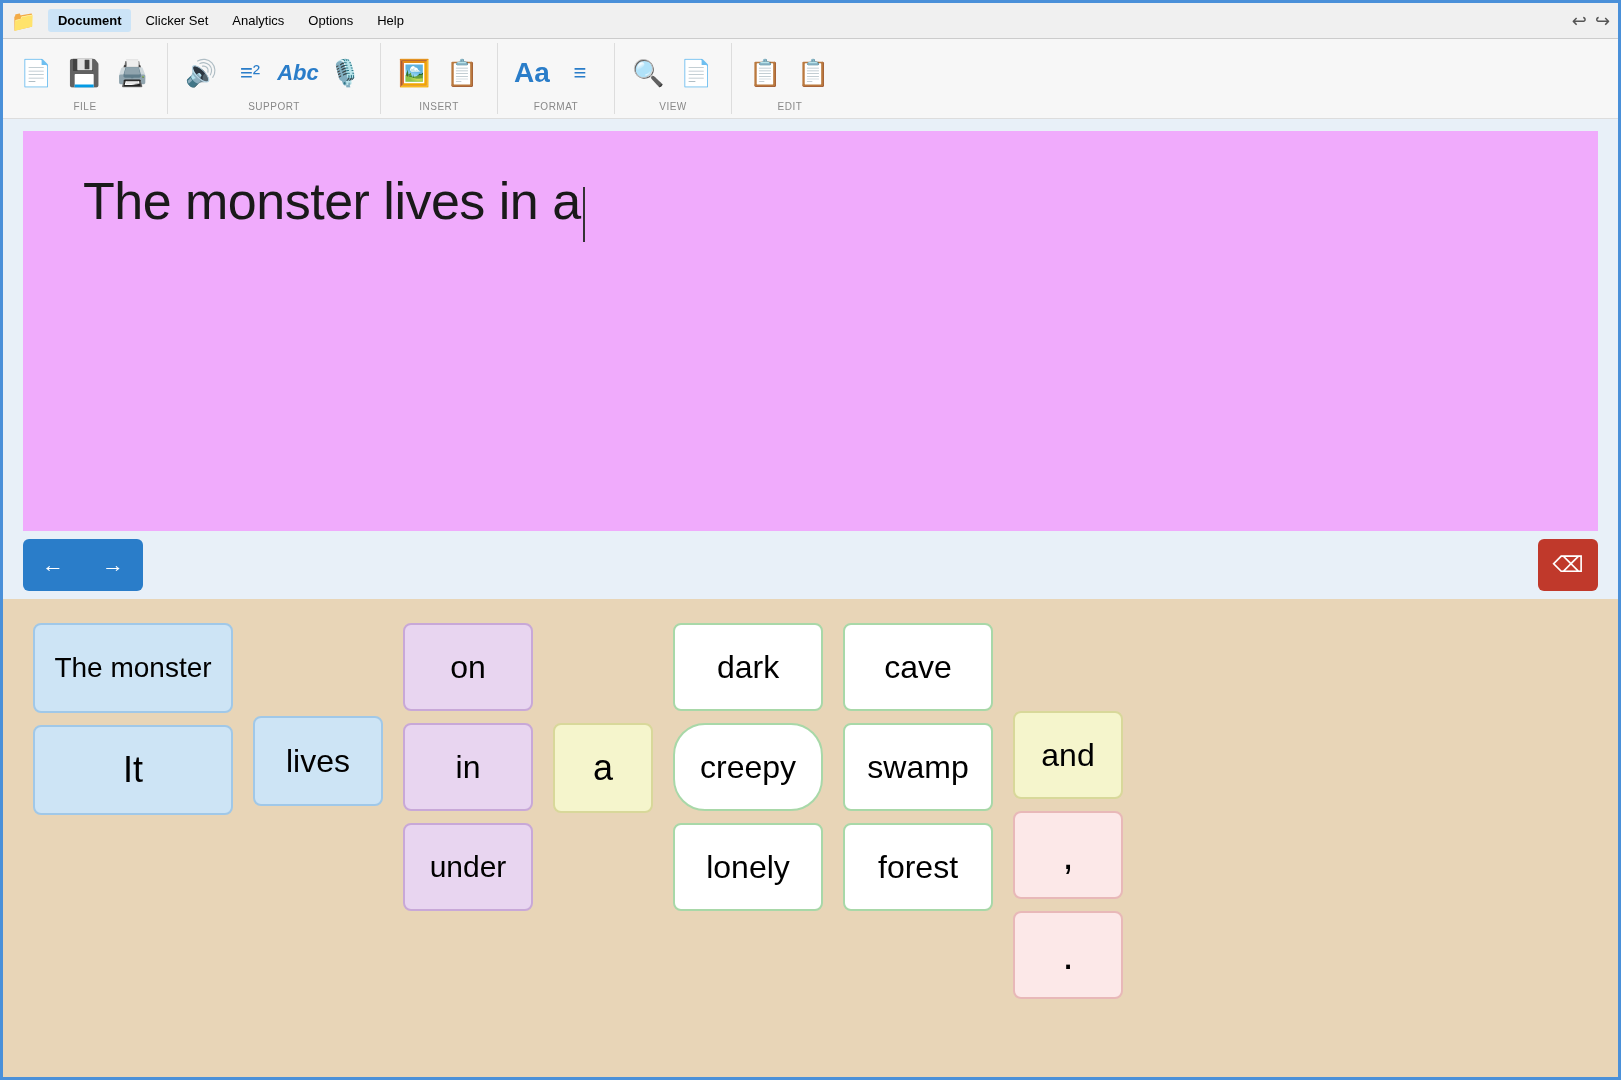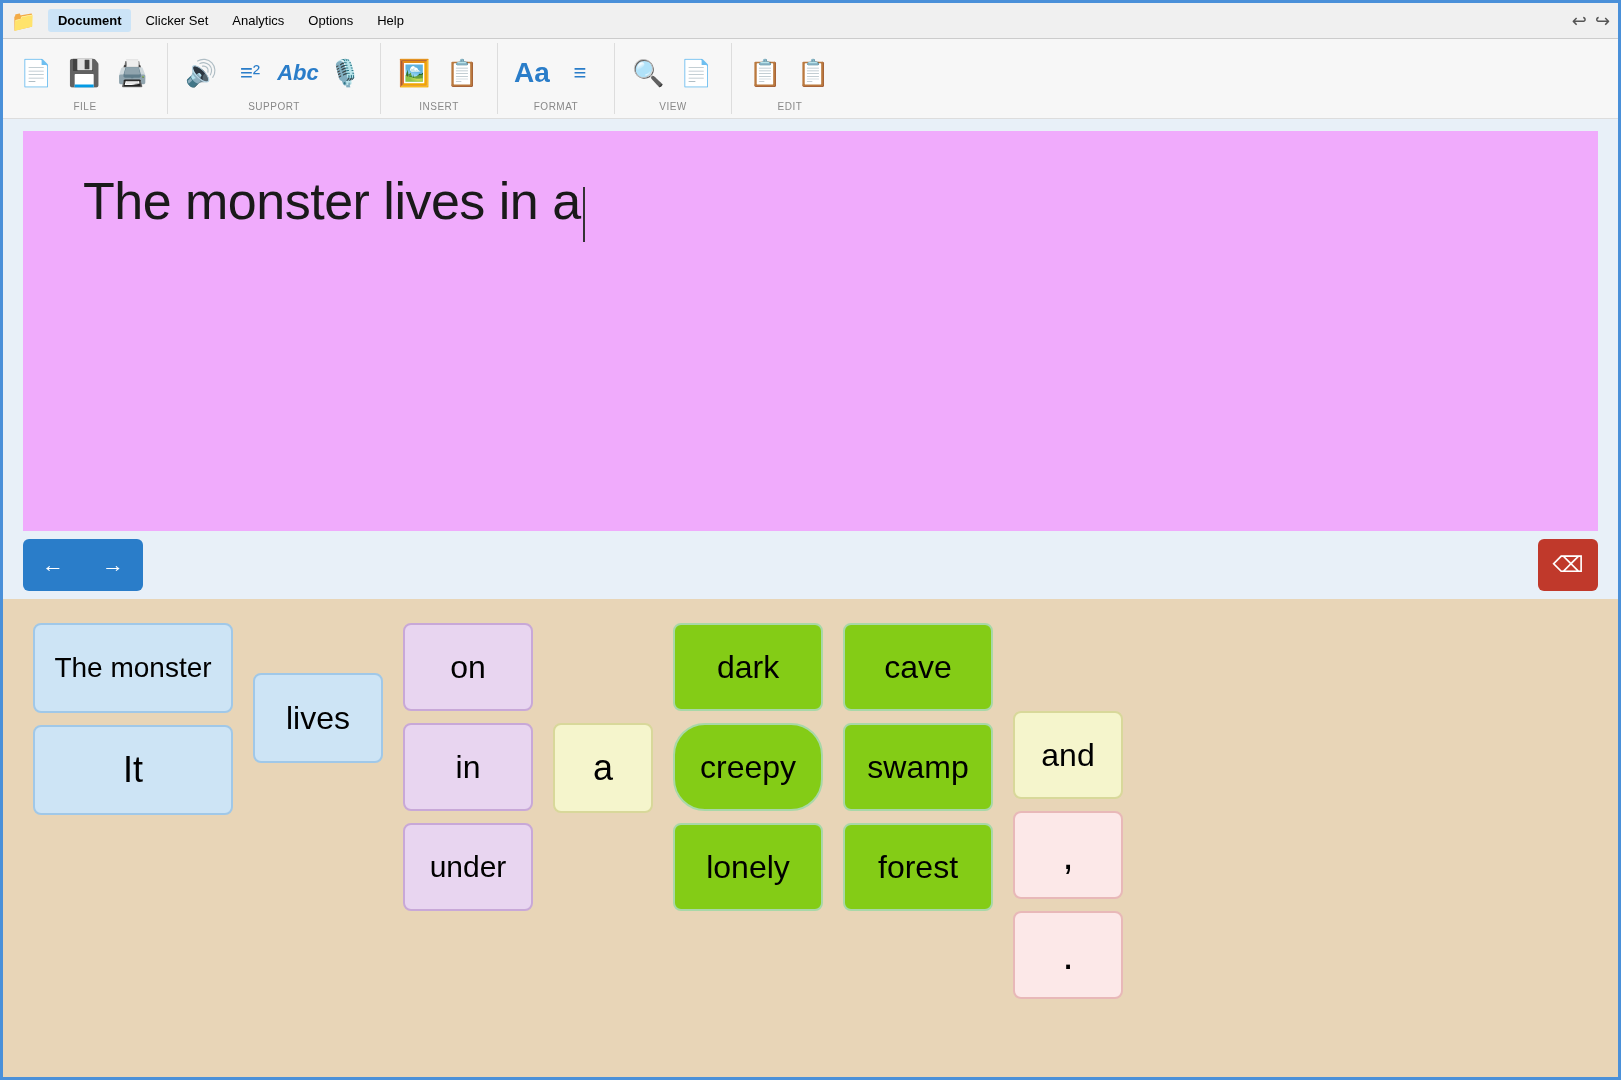--- a/index.html
+++ b/index.html
@@ -229,21 +229,21 @@
       background: #e8d5f0;
       border-color: #c8a8d8;
     }
 
     .tile-yellow {
       background: #f5f5cc;
       border-color: #d8d89a;
     }
 
     .tile-green {
-      background: #84cc16;
+      background: #ffffff;
       border-color: #a8d8a8;
     }
 
     .tile-pink {
       background: #fce8e8;
       border-color: #e8b8b8;
     }
 
     .tile-selected {
       border-color: #e74c3c;
@@ -337,21 +337,21 @@
   </div>
 
   <div class="word-board">
 
     <div class="word-column">
       <div class="word-tile tile-blue" style="font-size:28px; min-width:200px; min-height:90px;">The monster</div>
       <div class="word-tile tile-blue" style="font-size:36px; min-width:200px; min-height:90px;">It</div>
     </div>
 
     <div class="word-column" style="justify-content:center; margin-top:50px;">
-      <div class="word-tile tile-blue" style="font-size:32px; min-width:130px; min-height:90px;">lives</div>
+      <div class="word-tile tile-blue" style="font-size:32px; min-width:130px; min-height:90px;margin-top:43px;">lives</div>
     </div>
 
     <div class="word-column">
       <div class="word-tile tile-purple" style="font-size:32px; min-width:130px; min-height:88px;">on</div>
       <div class="word-tile tile-purple" style="font-size:32px; min-width:130px; min-height:88px;">in</div>
       <div class="word-tile tile-purple" style="font-size:30px; min-width:130px; min-height:88px;">under</div>
     </div>
 
     <div class="word-column" style="justify-content:center; margin-top:100px;">
       <div class="word-tile tile-yellow" style="font-size:36px; min-width:100px; min-height:90px;">a</div>

